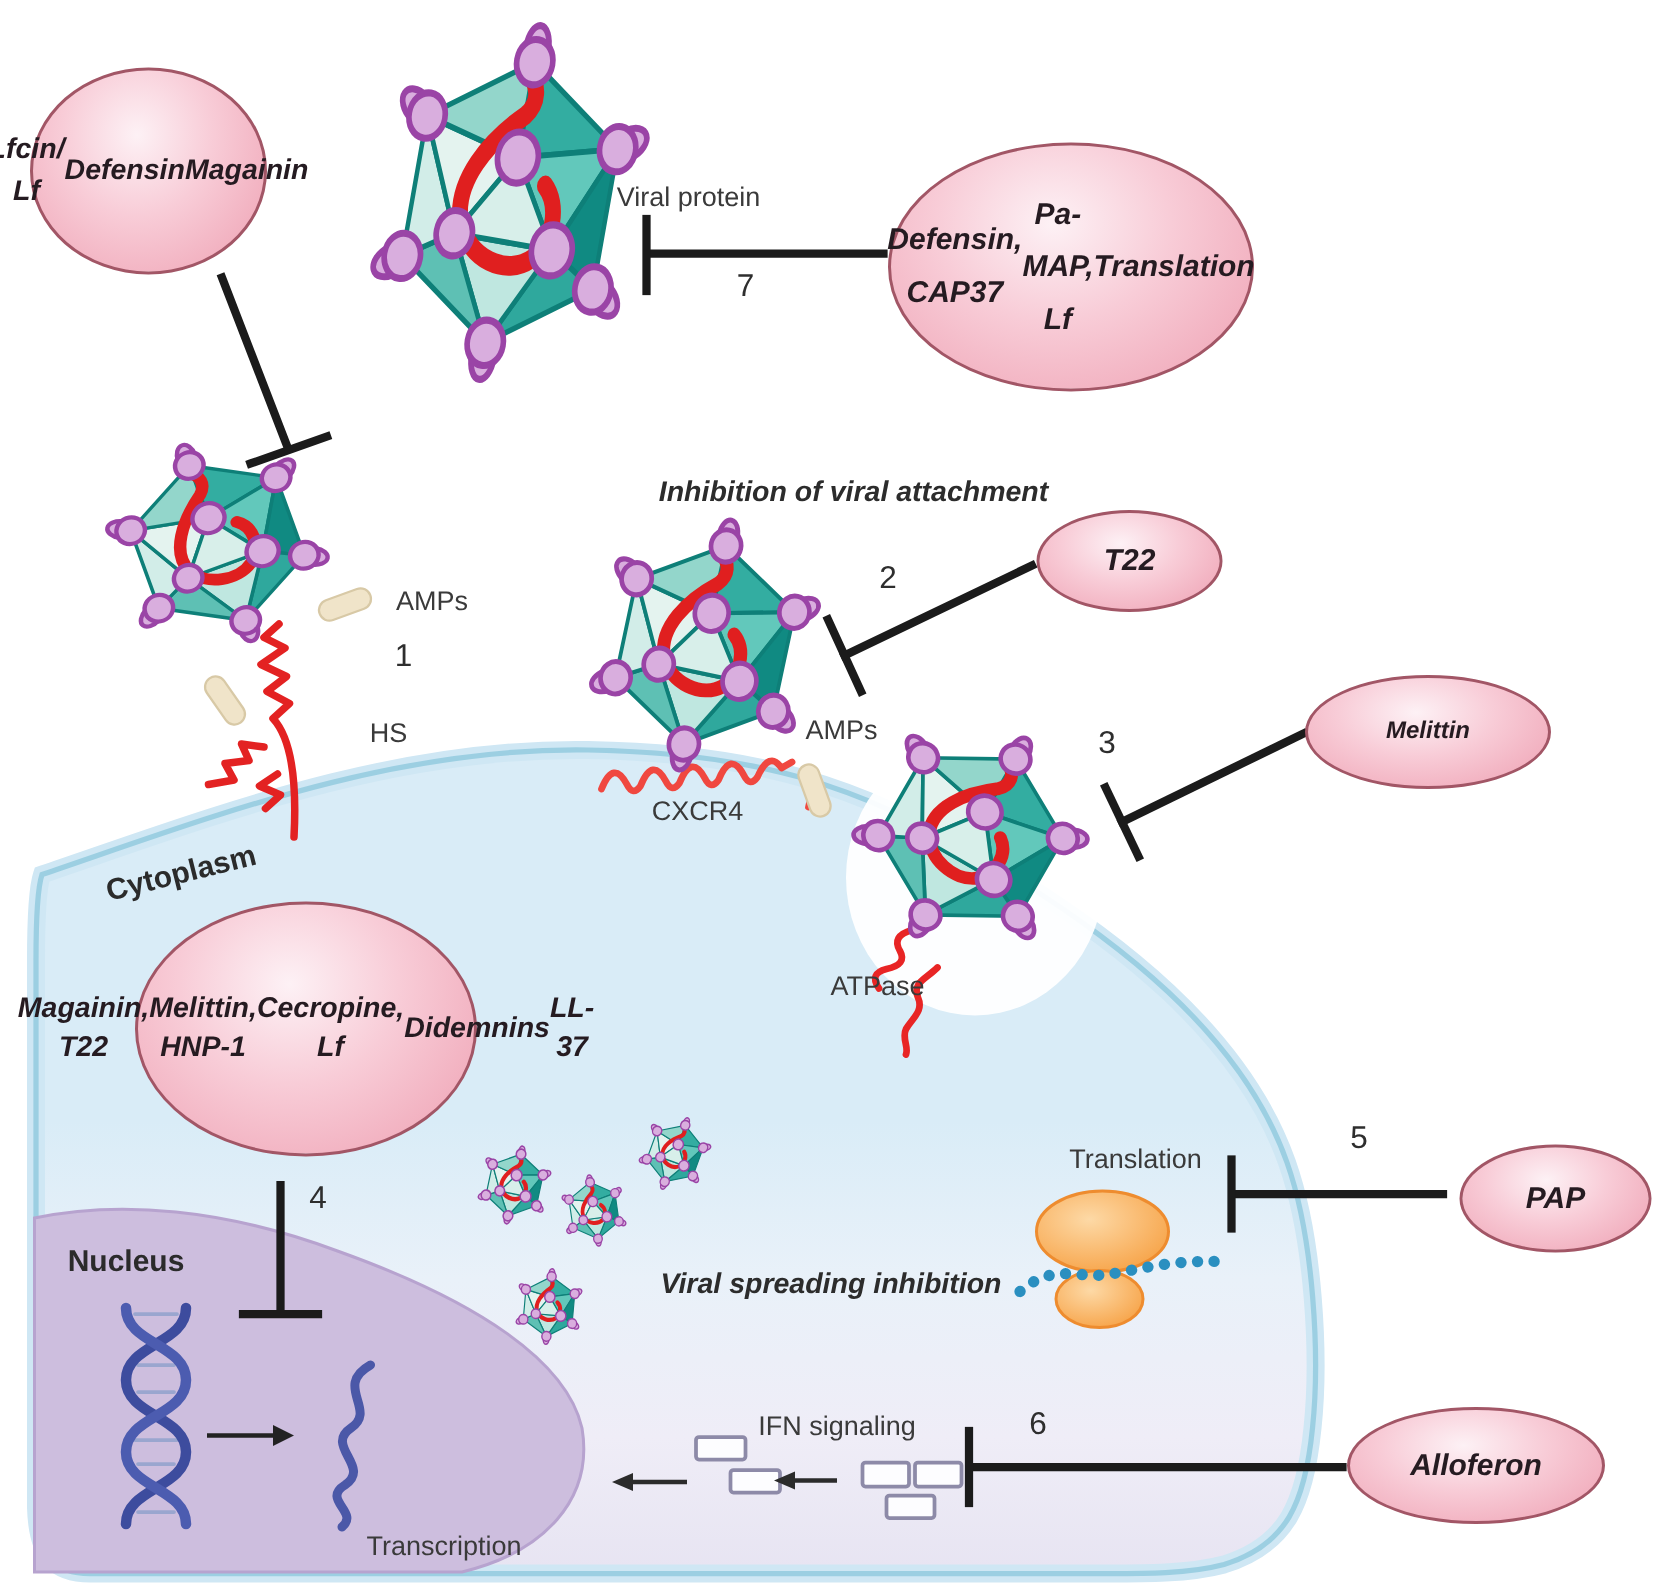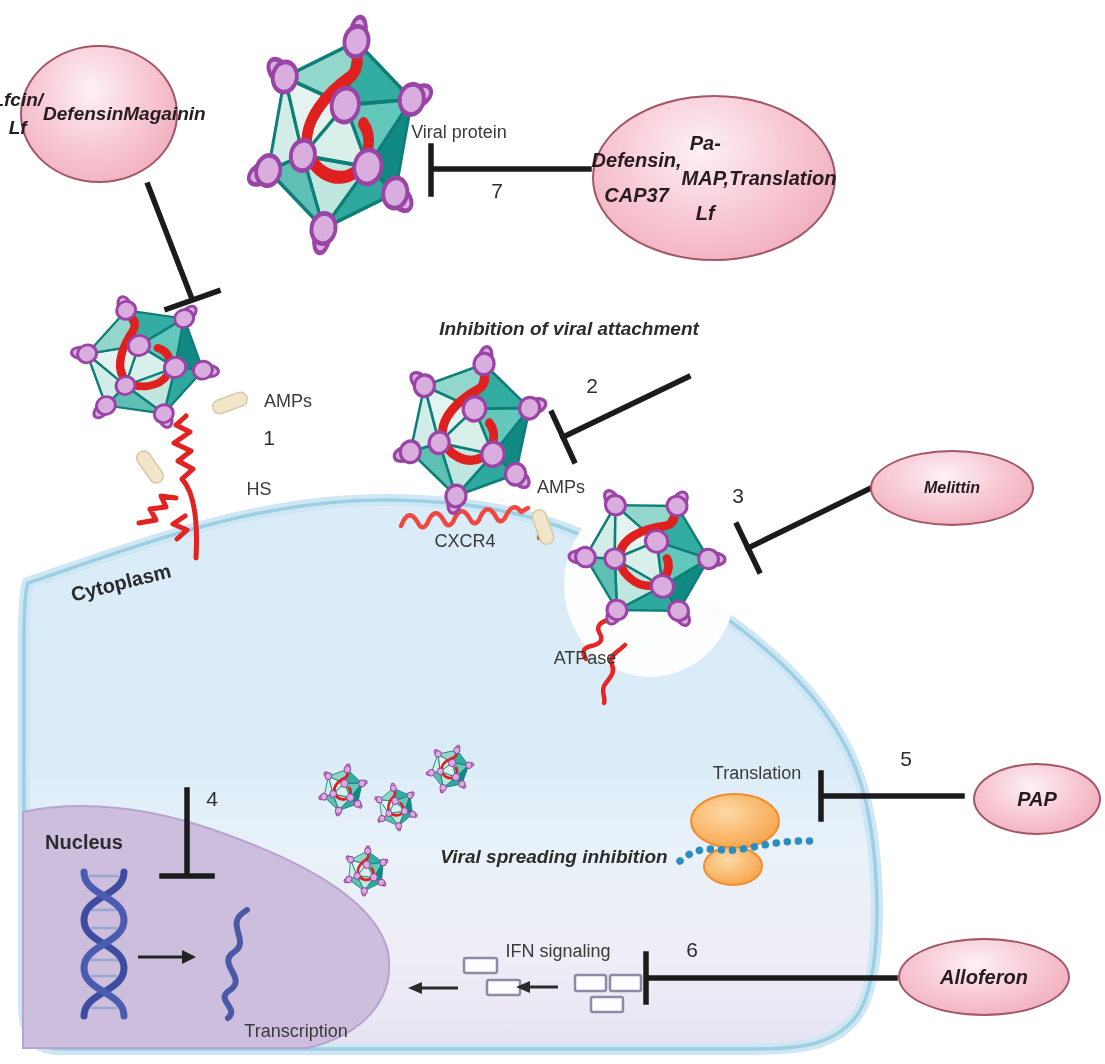--- a/index.html
+++ b/index.html
@@ -197,25 +197,35 @@
   <span>Defensin</span>
   <span>Magainin</span>
 </div>
 
 <div class="bubble" style="left:714px;top:178px;width:244px;height:166px;font-size:20px;line-height:1.75;">
   <span>Defensin, CAP37</span>
   <span>Pa-MAP, Lf</span>
   <span>Translation</span>
 </div>
 
+<div class="bubble" style="left:753px;top:374px;width:124px;height:68px;font-size:20px;">
+  <span>T22</span>
+</div>
 
 <div class="bubble" style="left:952px;top:488px;width:164px;height:76px;font-size:16px;">
   <span>Melittin</span>
 </div>
 
+<div class="bubble" style="left:204px;top:686px;width:228px;height:170px;font-size:19px;line-height:1.38;">
+  <span>Magainin, T22</span>
+  <span>Melittin, HNP-1</span>
+  <span>Cecropine, Lf</span>
+  <span>Didemnins</span>
+  <span>LL-37</span>
+</div>
 
 <div class="bubble" style="left:1037px;top:799px;width:128px;height:72px;font-size:20px;">
   <span>PAP</span>
 </div>
 
 <div class="bubble" style="left:984px;top:977px;width:172px;height:78px;font-size:20px;">
   <span>Alloferon</span>
 </div>
 
 <div class="lbl" style="left:459px;top:132px;">Viral protein</div>

